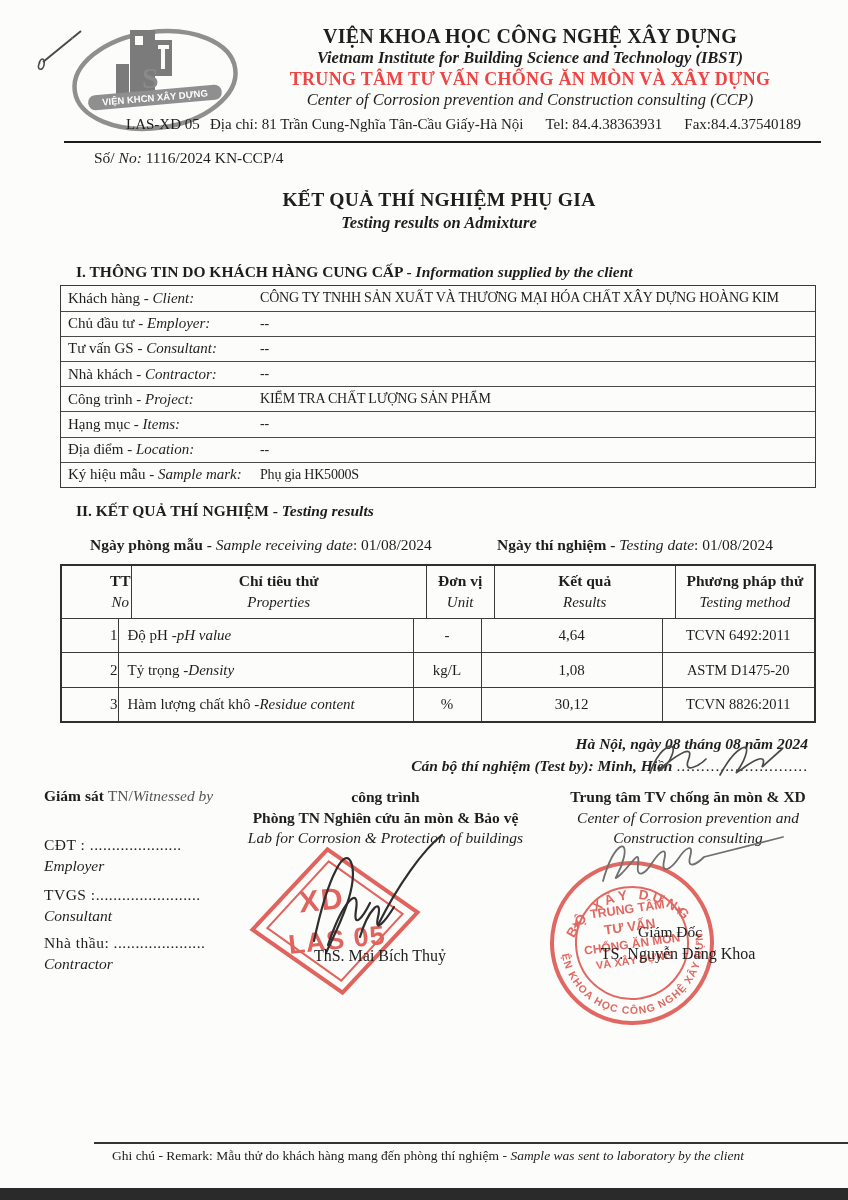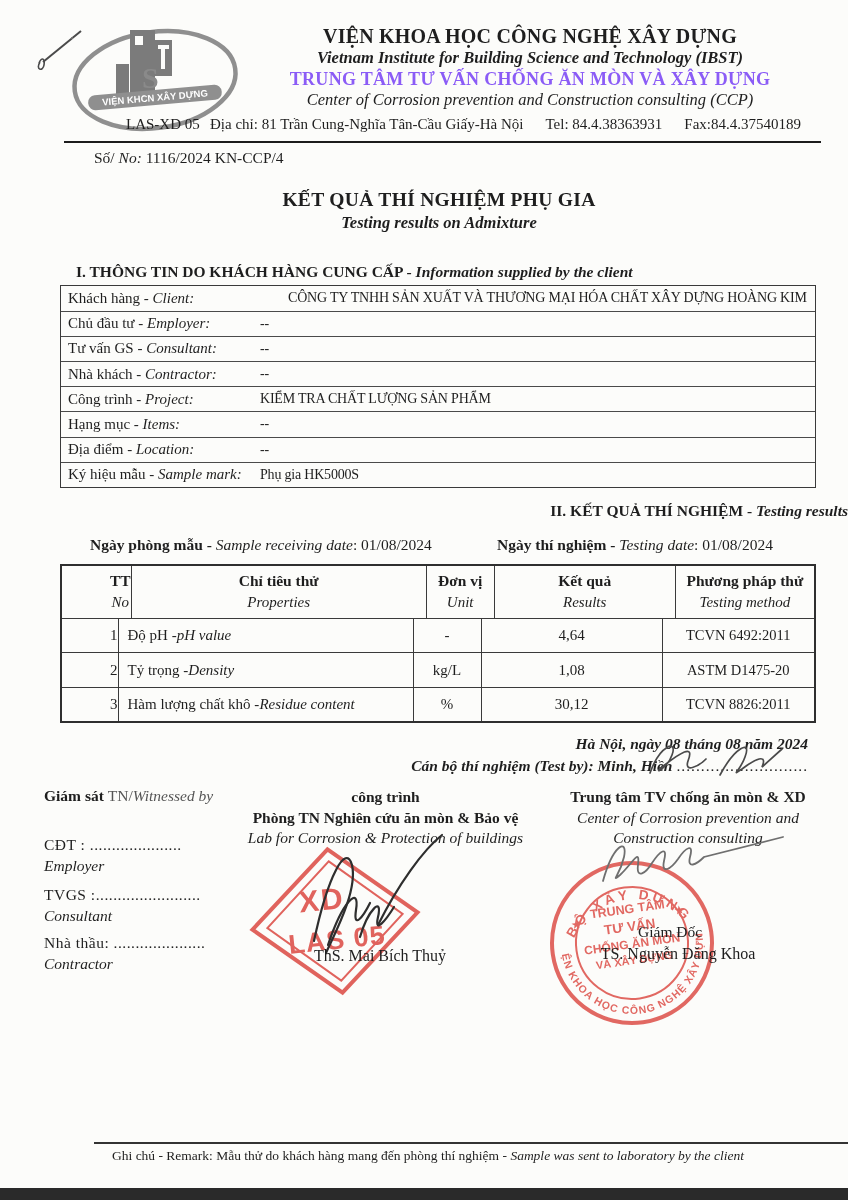--- a/index.html
+++ b/index.html
@@ -11,41 +11,41 @@
     color:#1e1e1e;
   }
   .abs{position:absolute;}
   i{font-style:italic;}
   b{font-weight:bold;}
 
   
   .head-text{margin:24px 0 0 238px; width:584px; text-align:center; line-height:1.22;}
   .org-vi{font-size:20px; font-weight:600; letter-spacing:.2px;}
   .org-en{font-size:16.5px; font-weight:bold; font-style:italic;}
-  .center-vi{font-size:18px; font-weight:bold; color:#8b5cf6; letter-spacing:.3px;}
+  .center-vi{font-size:18px; font-weight:bold; color:#ef4444; letter-spacing:.3px;}
   .center-en{font-size:16.5px; font-style:italic;}
   .address-row{position:relative; height:22px; margin-top:5px; font-size:15px;}
   .las{position:absolute; left:126px; top:0;}
   .addr{position:absolute; left:210px; top:0; white-space:nowrap;}
   .addr span{margin-right:22px;}
   .rule{margin:3px 0 0 64px; width:757px; border-top:2.5px solid #1c1c1c;}
   .doc-no{margin:6px 0 0 94px; font-size:15.5px;}
 
   
   .title{margin-top:20px; padding-left:30px; text-align:center; line-height:1.3;}
   .title-vi{font-size:19.5px; font-weight:bold; letter-spacing:.3px;}
   .title-en{font-size:16.5px; font-weight:bold; font-style:italic;}
 
   
   .sec-head{margin:30px 0 0 76px; font-size:15.5px; font-weight:bold;}
   .sec-head i{font-weight:bold;}
-  .sec2-head{margin:14px 0 16px 76px;text-align:right;}
+  .sec2-head{margin:14px 0 16px 76px;}
   .itable{margin:4px 0 0 60px; width:756px; border:1.5px solid #3a3a3a; box-sizing:border-box;}
   .irow{display:flex; align-items:center; height:24.2px; overflow:hidden; border-top:1px solid #4a4a4a;}
-  .irow:first-child{border-top:none;gap:28px;}
+  .irow:first-child{border-top:none;}
   .ilabel{flex:0 0 192px; padding-left:7px; font-size:15px; white-space:nowrap;}
   .ivalue{font-size:14px; white-space:nowrap; letter-spacing:-.2px;}
 
   
   .dates{position:relative; height:24px; margin-top:6px; font-size:15.5px;}
   .date-recv{position:absolute; left:90px; white-space:nowrap;}
   .date-test{position:absolute; left:497px; white-space:nowrap;}
   .dates b{font-weight:bold;}
 
   

